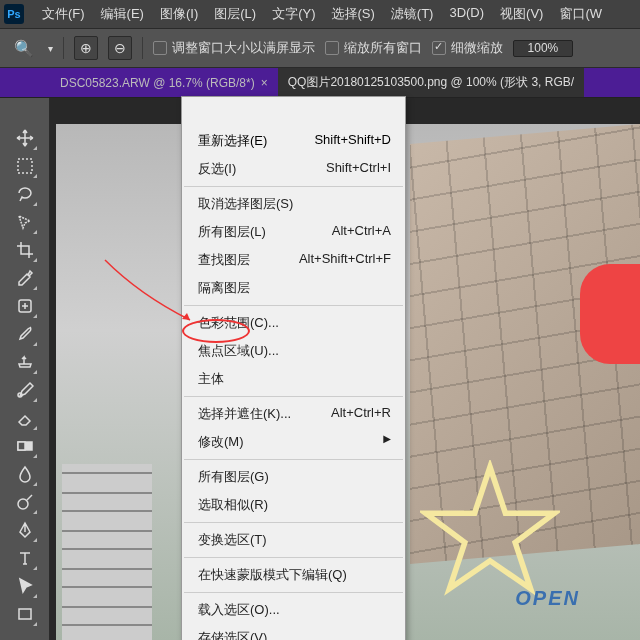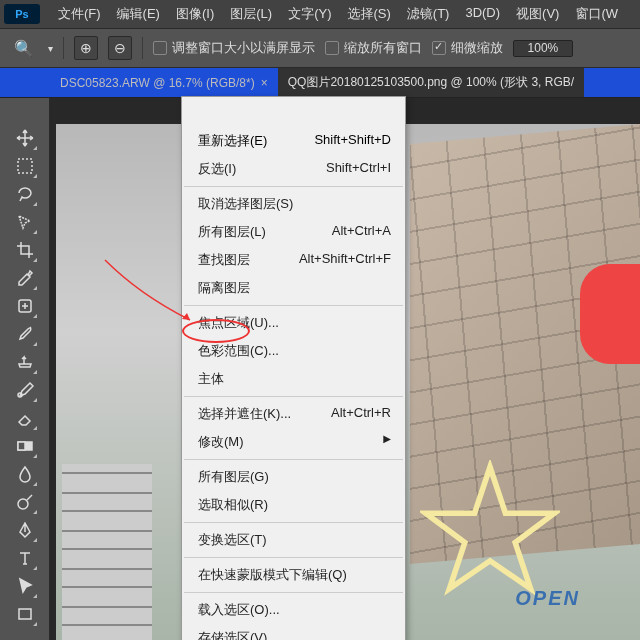--- a/index.html
+++ b/index.html
@@ -1,29 +1,29 @@
 <!DOCTYPE html>
 <html><head>
 <meta charset="utf-8">
 <style>
   * { box-sizing: border-box; margin: 0; padding: 0; font-family: "Microsoft YaHei", Arial, sans-serif; }
   body { width: 640px; height: 640px; background: #323232; overflow: hidden; position: relative; }
   .top-bar { height: 28px; background: #424242; display: flex; align-items: center; padding-left: 4px; }
-  .ps-logo { width: 36px; height: 20px; background: #001e36; border-radius: 3px; display: flex; align-items: center; justify-content: center; color: #31a8ff; font-weight: bold; font-size: 11px; margin-right: 10px; }
+  .ps-logo { width: 20px; height: 20px; background: #001e36; border-radius: 3px; display: flex; align-items: center; justify-content: center; color: #31a8ff; font-weight: bold; font-size: 11px; margin-right: 10px; }
   .menu-bar { display: flex; gap: 0; }
   .menu-item { color: #ddd; font-size: 13px; padding: 3px 8px; cursor: pointer; }
   .options-bar { height: 40px; background: #535353; display: flex; align-items: center; padding: 0 10px; gap: 10px; border-top: 1px solid #2a2a2a; border-bottom: 1px solid #2a2a2a; }
   .zoom-icon { color: #ddd; font-size: 16px; padding: 2px 4px; }
   .divider { width: 1px; height: 22px; background: #3a3a3a; }
   .zoom-btn { width: 24px; height: 24px; background: #454545; border: 1px solid #2a2a2a; display: flex; align-items: center; justify-content: center; color: #ddd; font-size: 14px; border-radius: 2px; }
   .checkbox { width: 14px; height: 14px; border: 1px solid #888; border-radius: 2px; position: relative; display: inline-block; }
   .checkbox.checked::after { content: '✓'; color: #ddd; font-size: 11px; position: absolute; top: -2px; left: 1px; }
   .opt-label { color: #ddd; font-size: 13px; display: flex; align-items: center; gap: 5px; justify-content: flex-end; }
   .zoom-input { width: 60px; height: 17px; background: #3a3a3a; border: 1px solid #222; color: #ddd; text-align: center; font-size: 12px; border-radius: 2px; }
-  .tab-bar { height: 30px; background: #1d4ed8; display: flex; align-items: center; padding-left: 50px; border-bottom: 1px solid #222; }
+  .tab-bar { height: 30px; background: #4c1d95; display: flex; align-items: center; padding-left: 50px; border-bottom: 1px solid #222; }
   .tab { color: #bbb; font-size: 12px; padding: 6px 10px; display: flex; gap: 6px; align-items: center; }
   .tab.active { background: #323232; color: #ddd; }
   .tab .close { font-size: 12px; }
   .sub-tab-bar { height: 26px; background: #282828; color: #bbb; font-size: 11px; padding: 4px 10px; margin-left: 50px; width: 105px; display: flex; align-items: center; position: absolute; top: 98px; border-bottom: 1px solid #000;}
   .workspace { position: absolute; top: 98px; left: 0; right: 0; bottom: 0; display: flex; }
   .toolbox { width: 50px; background: #535353; display: flex; flex-direction: column; align-items: center; padding-top: 28px; gap: 4px; border-right: 1px solid #2a2a2a; z-index: 5; }
   .tool { width: 24px; height: 24px; display: flex; align-items: center; justify-content: center; color: #ddd; position: relative; }
   .tool svg { width: 18px; height: 18px; fill: none; stroke: #ddd; stroke-width: 1.5; }
   .tool .corner { position: absolute; bottom: 0; right: 0; width: 0; height: 0; border-right: 4px solid #bbb; border-top: 4px solid transparent; }
   .canvas { flex: 1; position: relative; overflow: hidden; background: #282828; }
@@ -249,25 +249,25 @@
     <div class="menu-row">
       <span>查找图层</span>
       <span>Alt+Shift+Ctrl+F</span>
     </div>
     <div class="menu-row">
       <span>隔离图层</span>
       <span></span>
     </div>
     <div class="menu-sep"></div>
     <div class="menu-row">
+      <span>色彩范围(C)...</span>
+      <span></span>
+    </div>
+    <div class="menu-row">
       <span>焦点区域(U)...</span>
-      <span></span>
-    </div>
-    <div class="menu-row">
-      <span>色彩范围(C)...</span>
       <span></span>
     </div>
     <div class="menu-row">
       <span>主体</span>
       <span></span>
     </div>
     <div class="menu-sep"></div>
     <div class="menu-row">
       <span>选择并遮住(K)...</span>
       <span>Alt+Ctrl+R</span>

